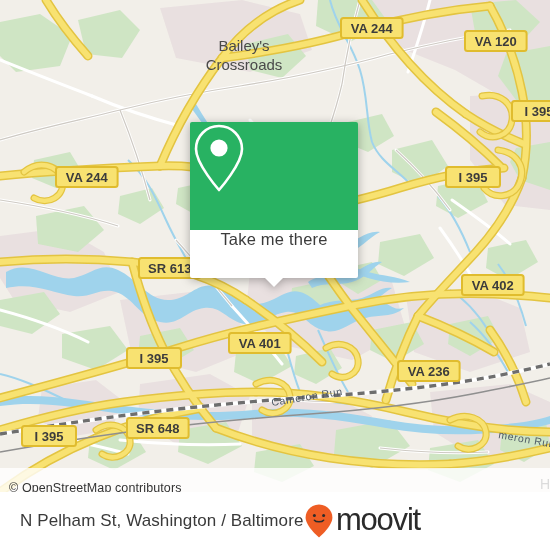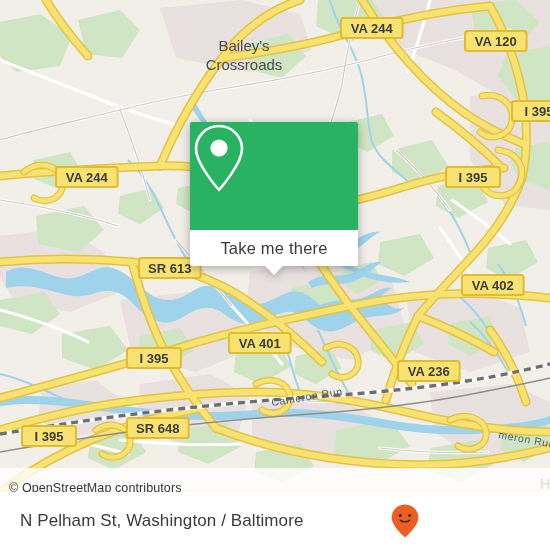--- a/index.html
+++ b/index.html
@@ -29,22 +29,22 @@
   #callout{
     position:absolute;left:190px;top:122px;width:168px;
     z-index:60;
     filter:drop-shadow(0 2px 5px rgba(0,0,0,.30));
   }
   #callout .card-top{
     background:#28b262;height:108px;border-radius:2px 2px 0 0;
     display:flex;align-items:center;justify-content:center;
   }
   #callout .card-bottom{
-    background:#fff;height:36px;border-radius:0 0 2px 2px;
-    display:flex;align-items:center;justify-content:center;
+    background:#fff;height:48px;border-radius:0 0 2px 2px;
+    display:flex;justify-content:center;
     position:relative;
   }
   #callout .card-bottom .cta{
     font-size:16.5px;color:#3b3b3b;letter-spacing:.2px;
   }
   #callout .tail{
     position:absolute;left:50%;bottom:-9px;margin-left:-10px;
     width:0;height:0;border-left:10px solid transparent;border-right:10px solid transparent;
     border-top:10px solid #fff;
   }
@@ -376,16 +376,17 @@
 
   <div id="footer">
     <span class="place-title">N Pelham St, Washington / Baltimore</span>
     <span class="brand">
       <svg width="30" height="36" viewBox="0 0 30 36">
         <path d="M15,1.5 C7.5,1.5 1.6,7.4 1.6,14.6 C1.6,23.4 15,34.5 15,34.5 C15,34.5 28.4,23.4 28.4,14.6 C28.4,7.4 22.5,1.5 15,1.5 Z" fill="#ee5d24"></path>
         <circle cx="10.4" cy="12.4" r="1.5" fill="#2b2b2b"></circle>
         <circle cx="19.6" cy="12.4" r="1.5" fill="#2b2b2b"></circle>
         <path d="M10.4,17.2 C12,19.4 18,19.4 19.6,17.2" fill="none" stroke="#2b2b2b" stroke-width="1.5" stroke-linecap="round"></path>
       </svg>
+      <span class="wordmark">moovit</span>
     </span>
   </div>
 
 </div>
 
 </body></html>

